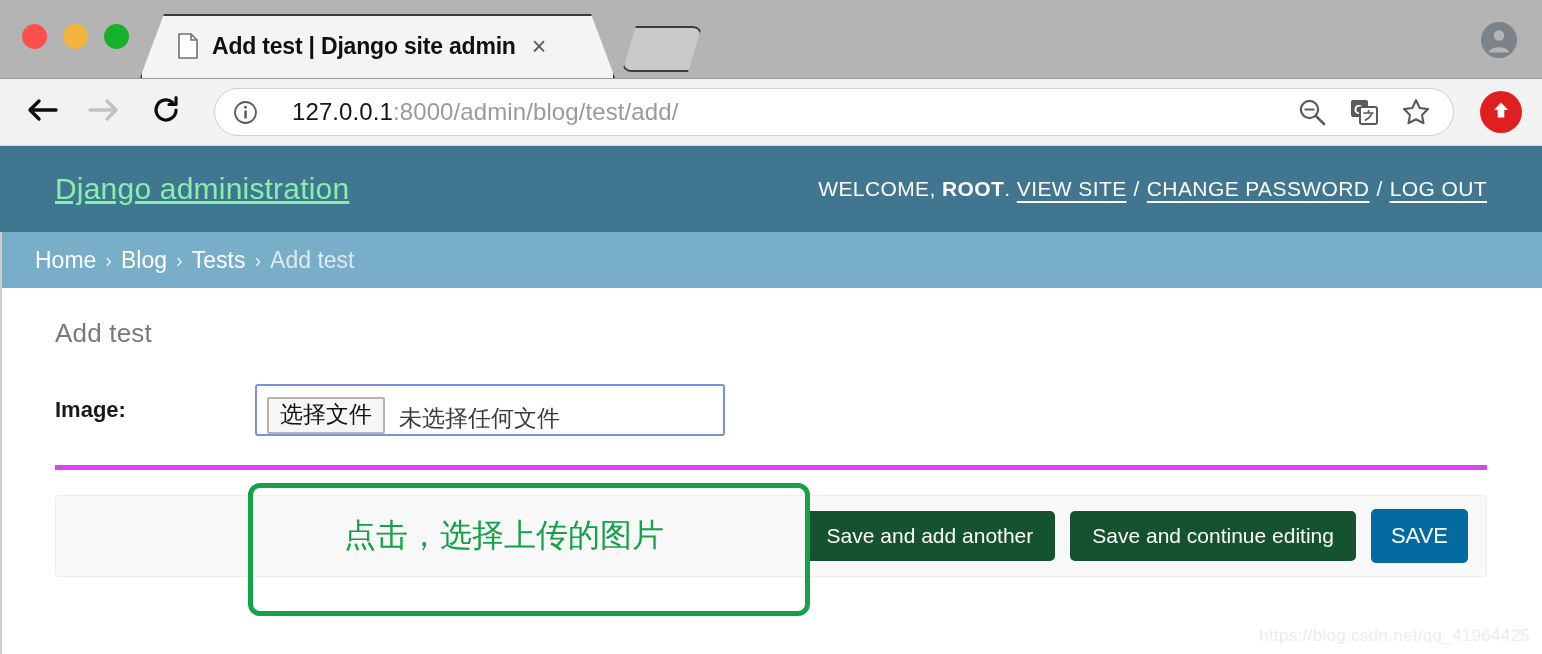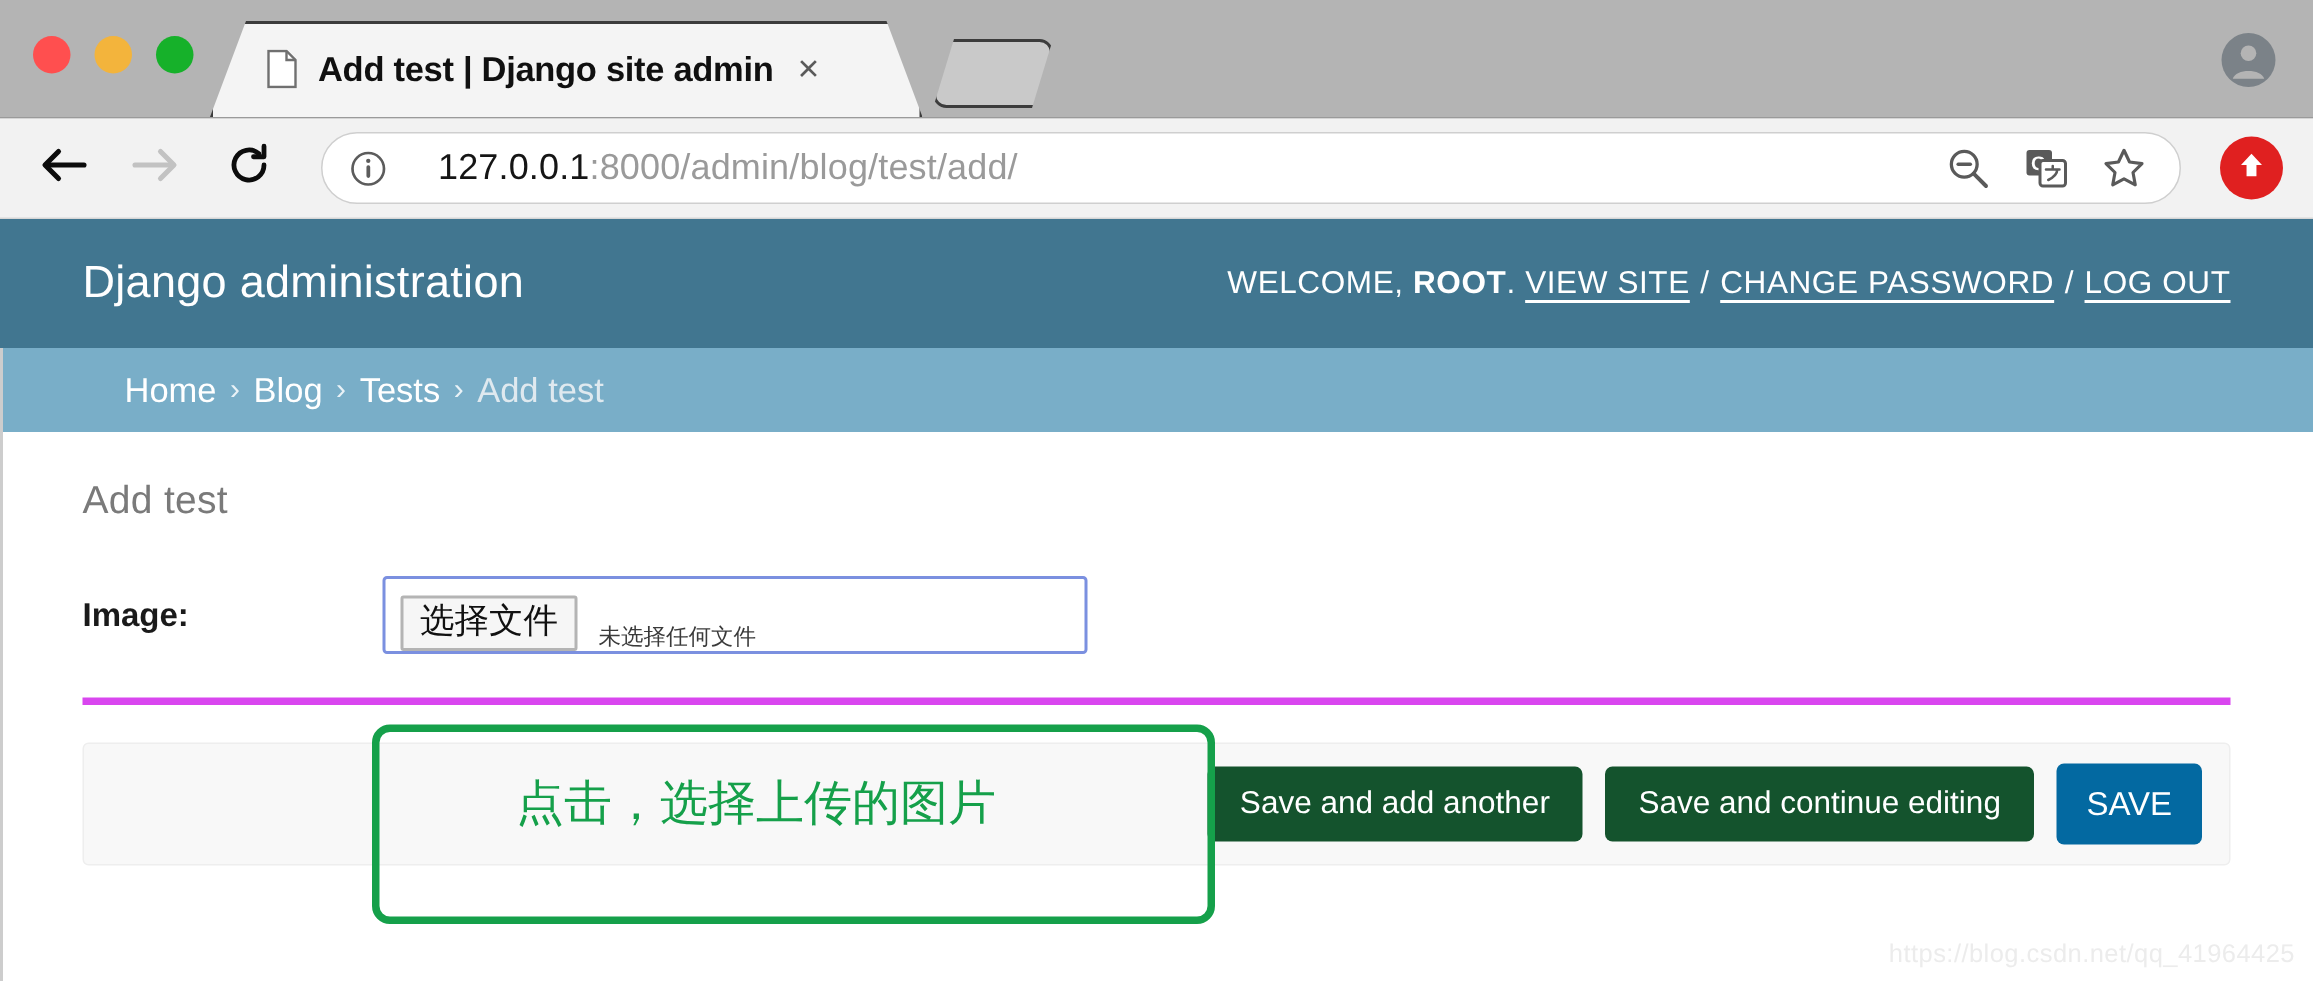--- a/index.html
+++ b/index.html
@@ -205,23 +205,24 @@
     height: 86px;
     background: #417690;
     display: flex;
     align-items: center;
     padding: 0 55px;
     box-sizing: border-box;
     position: relative;
   }
   .dj-brand {
     font-size: 30px;
-    color: #ffffff;
+    color: #86efac;
     font-weight: 300;
     letter-spacing: 0.2px;
+    text-decoration: underline;
   }
   .dj-usertools {
     margin-left: auto;
     font-size: 21px;
     color: #ffffff;
     letter-spacing: 0.4px;
     white-space: nowrap;
     display: flex;
     align-items: baseline;
   }
@@ -231,21 +232,21 @@
     text-decoration: underline;
     text-underline-offset: 5px;
   }
   .sep { padding: 0 7px; }
 
   .dj-breadcrumbs {
     height: 56px;
     background: #79aec8;
     display: flex;
     align-items: center;
-    padding: 0 83px;
+    padding: 0 35px;
     box-sizing: border-box;
     font-size: 23px;
     color: #ffffff;
   }
   .dj-breadcrumbs a {
     color: #ffffff;
     text-decoration: none;
     font-weight: 500;
   }
   .crumb-sep { padding: 0 9px; color: #e9f2f7; font-size: 20px; }
@@ -296,21 +297,21 @@
     border: 2px solid #b4b4b4;
     background: #f6f6f6;
     color: #111111;
     font-size: 23px;
     padding: 3px 11px 5px 11px;
     border-radius: 2px;
     line-height: 1.1;
     font-family: "DejaVu Sans", "Liberation Sans", sans-serif;
   }
   .file-status {
-    font-size: 15px;
+    font-size: 23px;
     color: #3a3a3a;
     margin-left: 14px;
     font-family: Liberation Serif, serif;
   }
 
   
   .annot-box {
     position: absolute;
     left: 248px;
     top: 337px;

